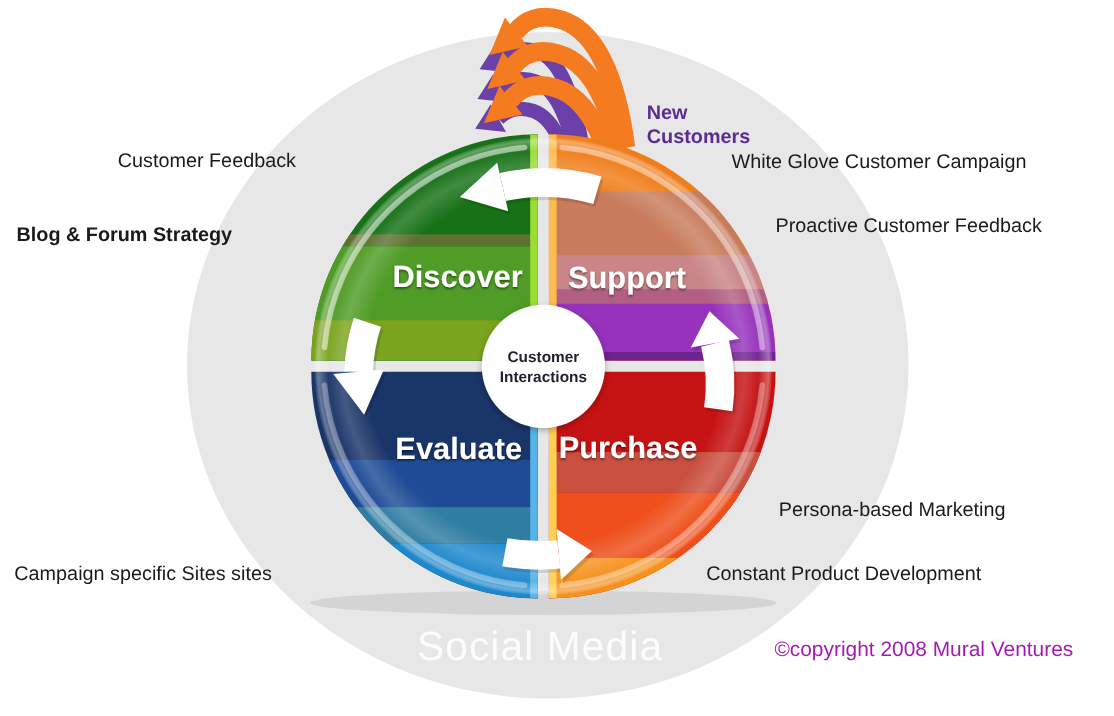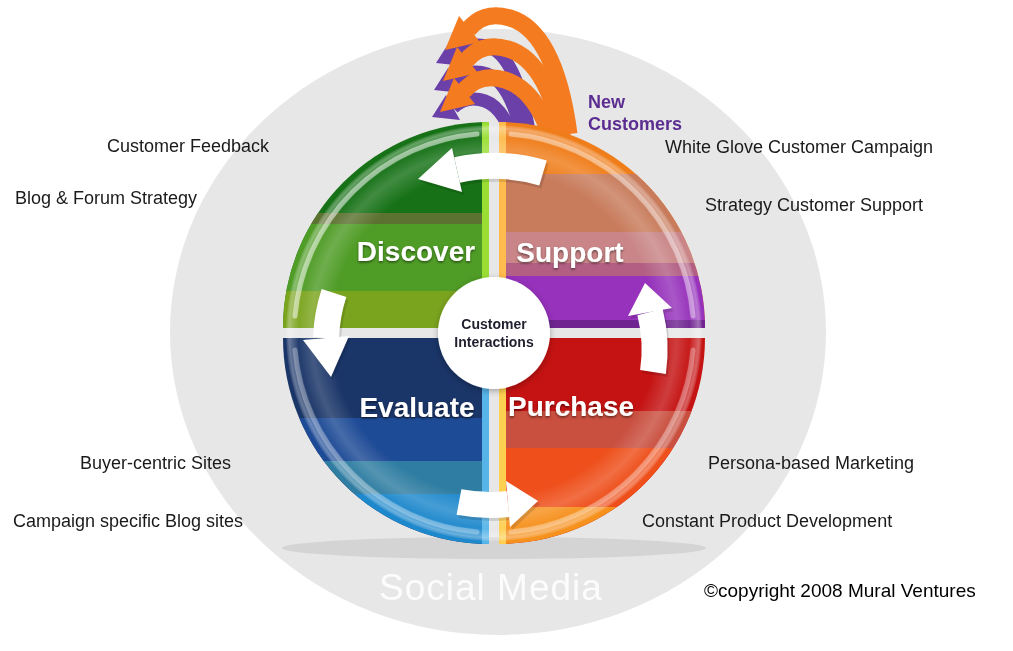--- a/index.html
+++ b/index.html
@@ -10,21 +10,21 @@
   #diagram-svg{position:absolute;left:0;top:0;}
   .annotation{
     position:absolute;font-size:18px;color:#1a1a1a;white-space:nowrap;
     font-family:"Liberation Sans", sans-serif;
   }
   .social-media{
     position:absolute;left:379px;top:567px;font-size:37px;letter-spacing:1px;
     color:rgba(255,255,255,0.88);white-space:nowrap;
   }
   .copyright{
-    position:absolute;left:704px;top:580px;font-size:19px;color:#000000;white-space:nowrap;
+    position:absolute;left:704px;top:580px;font-size:19px;color:#a21caf;white-space:nowrap;
   }
   .q-label{font-weight:bold;font-size:28px;}
   .center-label{font-weight:bold;font-size:14px;}
   .inflow-label{font-weight:bold;font-size:18px;}
 </style>
 </head>
 <body>
 
 <div id="stage">
 
@@ -158,23 +158,22 @@
     <text x="570" y="262" text-anchor="middle" class="q-label" filter="url(#fText)" fill="#ffffff">Support</text>
     <text x="417" y="417" text-anchor="middle" class="q-label" filter="url(#fText)" fill="#ffffff">Evaluate</text>
     <text x="571" y="416" text-anchor="middle" class="q-label" filter="url(#fText)" fill="#ffffff">Purchase</text>
 
     <circle cx="494" cy="333" r="56" filter="url(#fCircle)" fill="#ffffff"></circle>
     <text x="494" y="329" text-anchor="middle" class="center-label" fill="#1f1f2e">Customer</text>
     <text x="494" y="347" text-anchor="middle" class="center-label" fill="#1f1f2e">Interactions</text>
   </svg>
 
   <div class="annotation" style="left:107px;top:136px;">Customer Feedback</div>
-  <div class="annotation" style="left:15px;top:188px;">Blog &amp; Forum Strategy</div>
+  <div class="annotation" style="left:15px;top:203px;font-weight:bold;">Blog &amp; Forum Strategy</div>
   <div class="annotation" style="left:665px;top:137px;">White Glove Customer Campaign</div>
-  <div class="annotation" style="left:705px;top:195px;">Strategy Customer Support</div>
-  <div class="annotation" style="left:80px;top:453px;">Buyer-centric Sites</div>
-  <div class="annotation" style="left:13px;top:511px;">Campaign specific Blog sites</div>
+  <div class="annotation" style="left:705px;top:195px;">Proactive Customer Feedback</div>
+  <div class="annotation" style="left:13px;top:511px;">Campaign specific Sites sites</div>
   <div class="annotation" style="left:708px;top:453px;">Persona-based Marketing</div>
   <div class="annotation" style="left:642px;top:511px;">Constant Product Development</div>
 
   <div class="social-media">Social Media</div>
   <div class="copyright">©copyright 2008 Mural Ventures</div>
 </div>
 
 </body></html>

